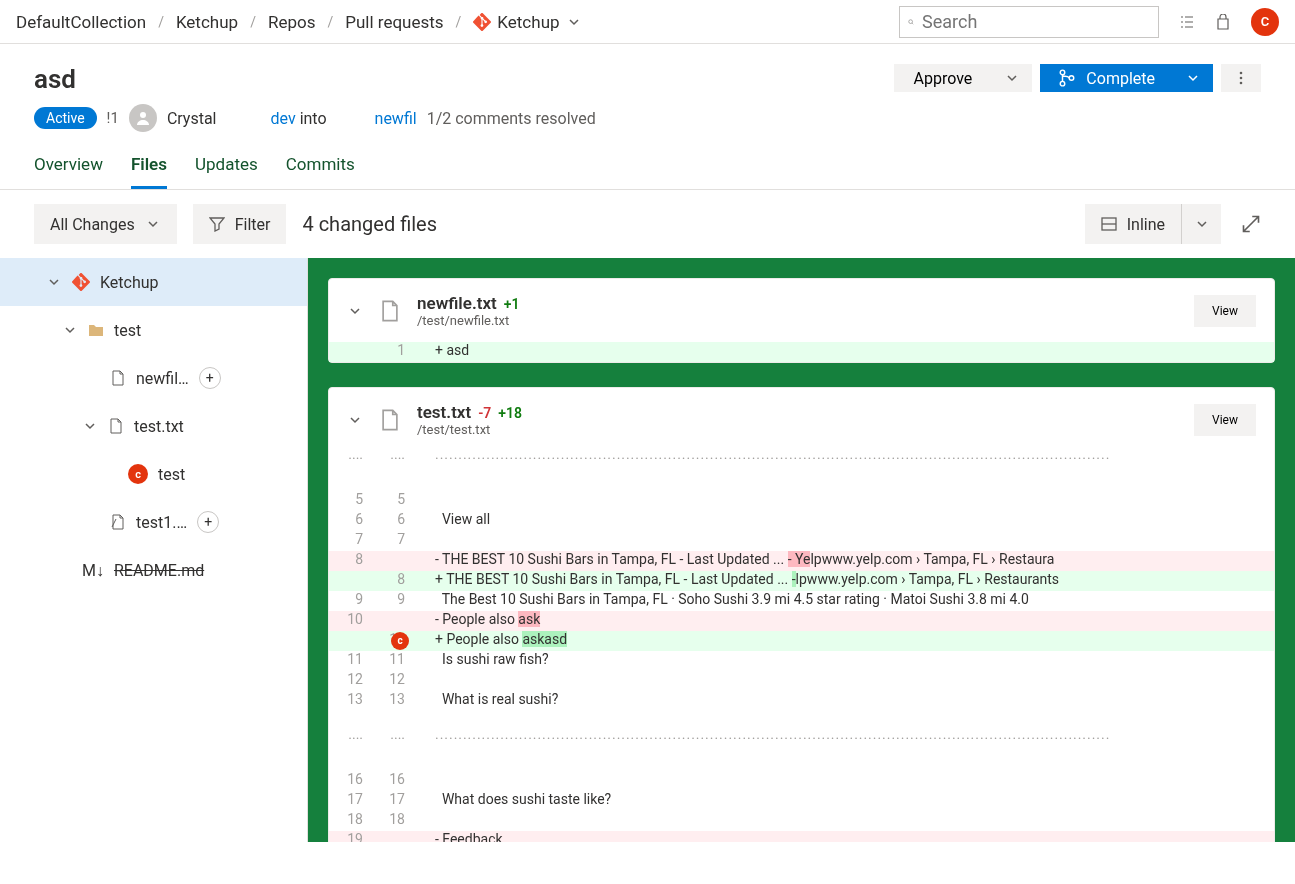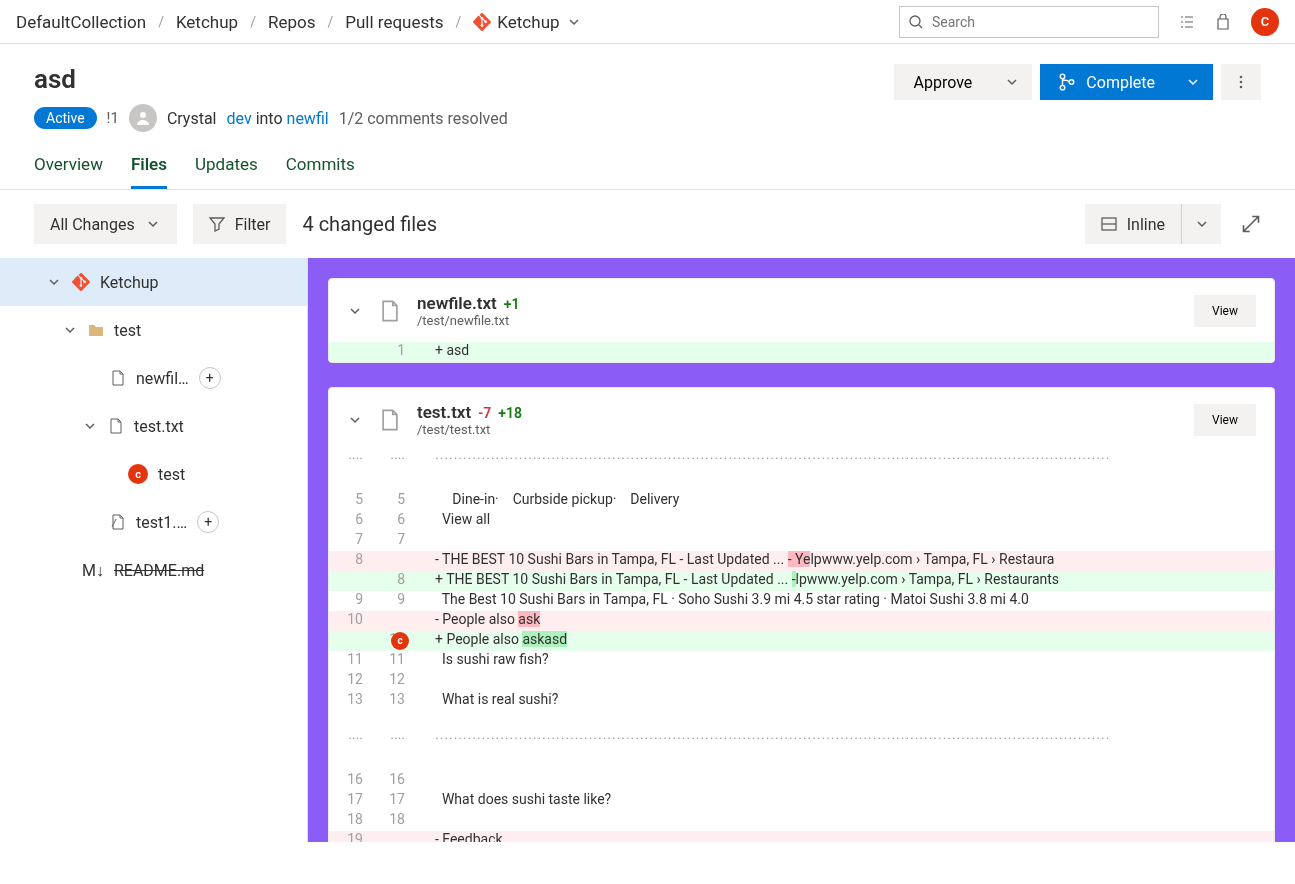--- a/index.html
+++ b/index.html
@@ -6,36 +6,36 @@
 body { background: #fff; font-size: 14px; color: #323130; overflow: hidden; }
 
 
 .topbar { display: flex; align-items: center; height: 44px; border-bottom: 1px solid #e1dfdd; padding: 0 16px; }
 .breadcrumb { display: flex; align-items: center; gap: 12px; flex: 1; }
 .breadcrumb span.sep { color: #a19f9d; }
 .breadcrumb .crumb { color: #323130; font-size: 17px; cursor: pointer; }
 .breadcrumb .proj { display: flex; align-items: center; gap: 6px; }
 .repo-icon { width: 18px; height: 18px; }
 .searchbox { display: flex; align-items: center; border: 1px solid #c8c6c4; height: 32px; width: 260px; padding: 0 8px; gap: 8px; }
-.searchbox input { border: none; outline: none; font-size: 14px; flex: 1; }
+.searchbox input { border: none; outline: none; font-size: 18px; flex: 1; }
 .topbar-icons { display: flex; align-items: center; gap: 20px; margin-left: 20px; }
 .avatar-circle { width: 28px; height: 28px; border-radius: 50%; background: #e3340d; color: #fff; display: flex; align-items: center; justify-content: center; font-size: 13px; font-weight: 600; }
 
 
 .header { padding: 20px 34px 0 34px; display: flex; justify-content: space-between; align-items: flex-start; }
 .header-left h1 { font-size: 26px; font-weight: 600; margin-bottom: 10px; }
 .meta { display: flex; align-items: center; gap: 10px; font-size: 16px; }
 .badge-active { background: #0078d4; color: #fff; border-radius: 12px; padding: 3px 12px; font-size: 14px; }
 .pr-id { color: #605e5c; font-size: 15px; }
 .avatar-gray { width: 28px; height: 28px; border-radius: 50%; background: #c8c6c4; display: flex; align-items: center; justify-content: center; }
 .author { color: #323130; }
-.branch-link { color: #0078d4; }
+.branch-link { color: #0078d4; margin-left: 44px; }
 .comments { color: #605e5c; }
 .header-actions { display: flex; gap: 8px; align-items: center; }
-.btn { height: 36px; display: flex; align-items: center; font-size: 16px; cursor: pointer; border: none; }
+.btn { height: 28px; display: flex; align-items: center; font-size: 16px; cursor: pointer; border: none; }
 .btn-approve { background: #f3f2f1; padding: 0 20px; }
 .btn-dd { background: #f3f2f1; width: 40px; justify-content: center; }
 .btn-complete { background: #0078d4; color: #fff; padding: 0 18px; gap: 10px; text-align: center; }
 .btn-complete-dd { background: #0078d4; color: #fff; width: 40px; justify-content: center; }
 .btn-more { background: #f3f2f1; width: 40px; justify-content: center; }
 
 
 .tabs { display: flex; gap: 28px; padding: 22px 34px 0 34px; border-bottom: 1px solid #e1dfdd; }
 .tab { padding-bottom: 12px; font-size: 17px; color: #14532d; cursor: pointer; }
 .tab.active { border-bottom: 3px solid #0078d4; font-weight: 600; }
@@ -57,21 +57,21 @@
 .tree-item.folder { padding-left: 62px; }
 .tree-item.file { padding-left: 110px; text-align: right; }
 .tree-item.file2 { padding-left: 82px; }
 .tree-item.comment { padding-left: 128px; }
 .tree-label { font-size: 16px; }
 .tree-label.strike { text-decoration: line-through; }
 .badge-plus { width: 22px; height: 22px; border: 1px solid #c8c6c4; border-radius: 50%; display: flex; align-items: center; justify-content: center; font-size: 14px; }
 .mini-avatar { width: 20px; height: 20px; border-radius: 50%; background: #e3340d; color: #fff; display: inline-flex; align-items: center; justify-content: center; font-size: 11px; font-weight: 600; }
 
 
-.content { flex: 1; background: #8b5cf6; padding: 20px; overflow-y: auto; }
+.content { flex: 1; background: #15803d; padding: 20px; overflow-y: auto; }
 .card { background: #fff; border: 1px solid #edebe9; border-radius: 4px; margin-bottom: 24px; }
 .card-header { display: flex; align-items: center; padding: 14px 18px; gap: 16px; }
 .card-title { font-size: 17px; font-weight: 600; }
 .card-path { font-size: 13px; color: #605e5c; }
 .diff-plus { color: #107c10; font-weight: 600; }
 .diff-minus { color: #d13438; font-weight: 600; }
 .view-btn { margin-left: auto; background: #f3f2f1; padding: 9px 18px; font-size: 12px; border: none; }
 
 
 .diff { font-family: Consolas, Menlo, monospace; font-size: 14px; }
@@ -333,21 +333,20 @@
           <div class="diff-row">
             <div class="ln"></div>
             <div class="ln"></div>
             <div class="gutter"></div>
             <div class="code"> </div>
           </div>
           <div class="diff-row ">
       <div class="ln">5</div>
       <div class="ln">5</div>
       <div class="gutter"></div>
-      <div class="code">     Dine-in·    Curbside pickup·    Delivery</div>
     </div>
           <div class="diff-row ">
       <div class="ln">6</div>
       <div class="ln">6</div>
       <div class="gutter"></div>
       <div class="code">  View all</div>
     </div>
           <div class="diff-row ">
       <div class="ln">7</div>
       <div class="ln">7</div>

